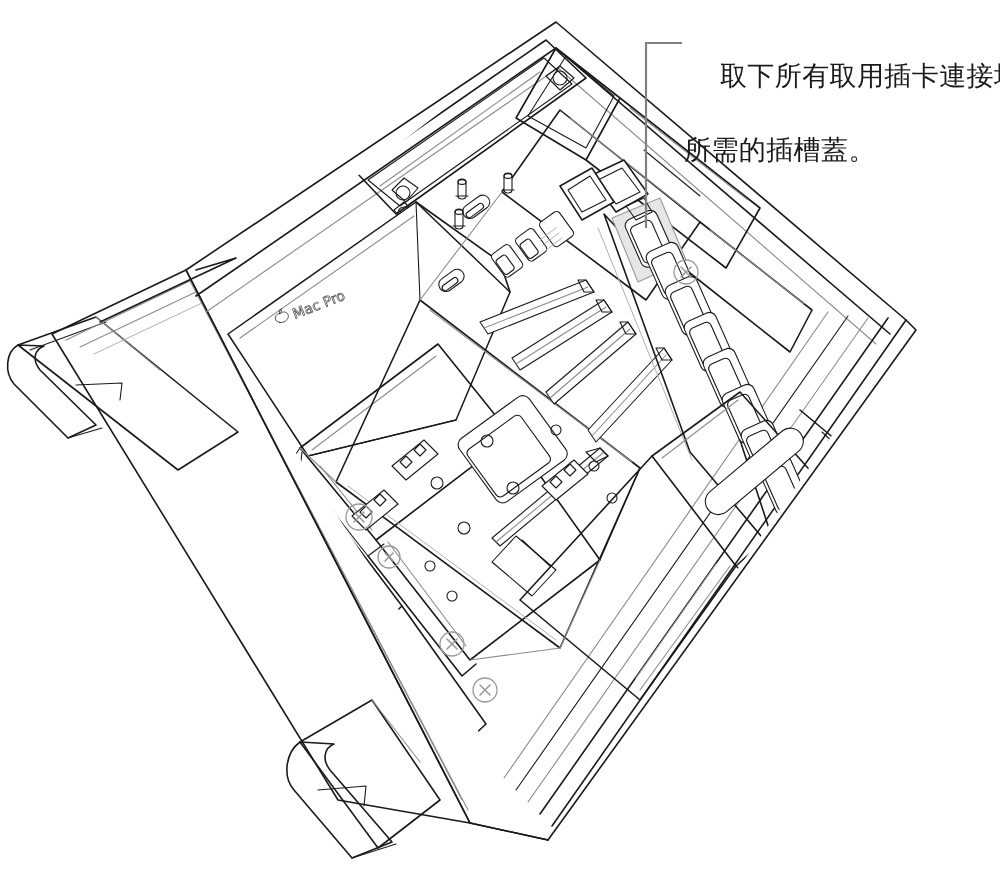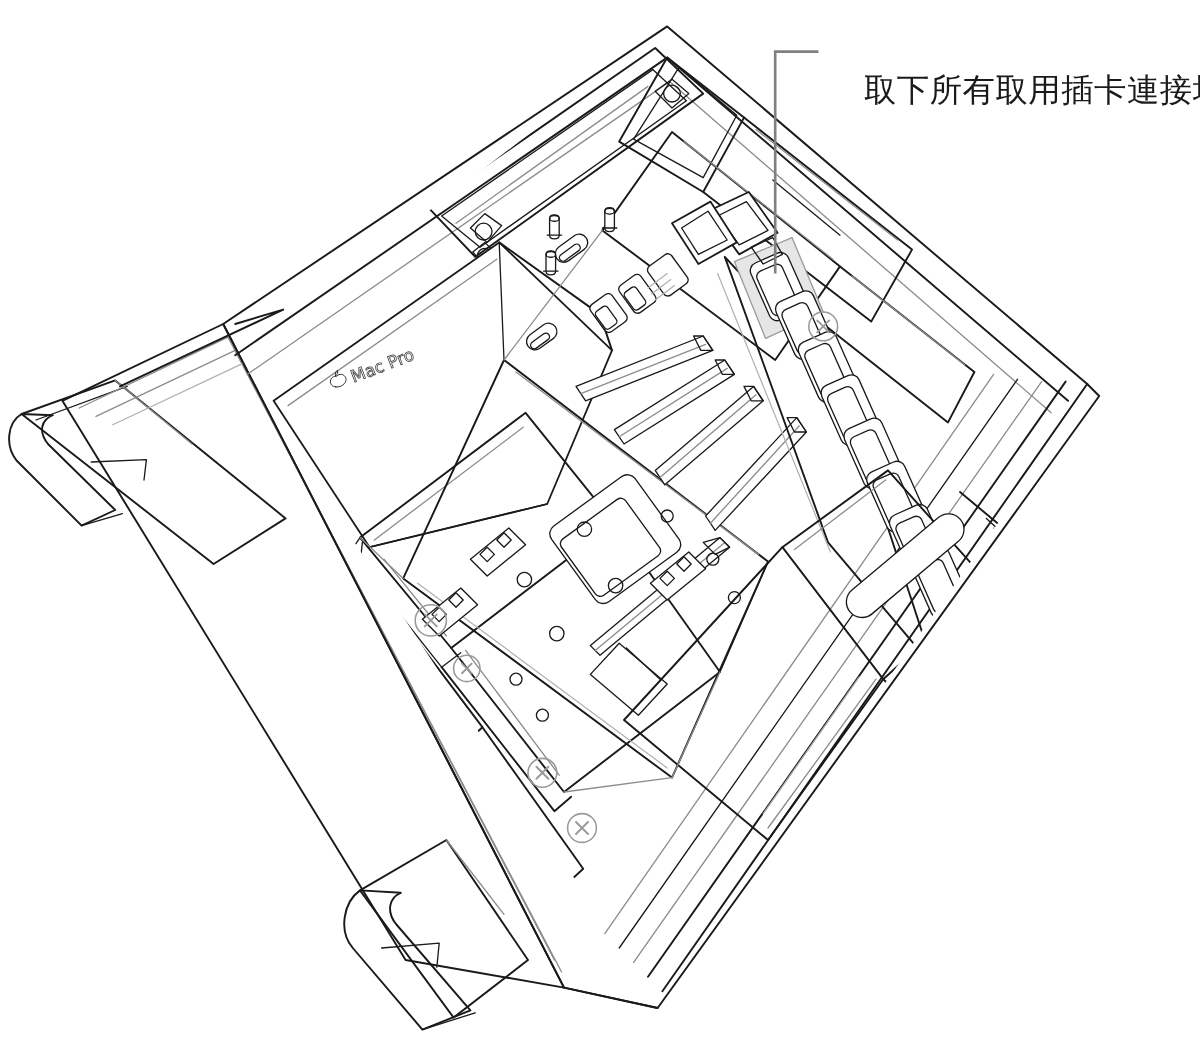--- a/index.html
+++ b/index.html
@@ -387,15 +387,16 @@
 
     </g>
 
     <g>
       <path class="lead" d="M682 43 L646 43 L646 228"></path>
     </g>
   </svg>
 
   <div class="callout-text">
     <span>取下所有取用插卡連接埠</span>
+    <span class="callout-line-2">所需的插槽蓋。</span>
   </div>
 
 </div>
 
 </body></html>

